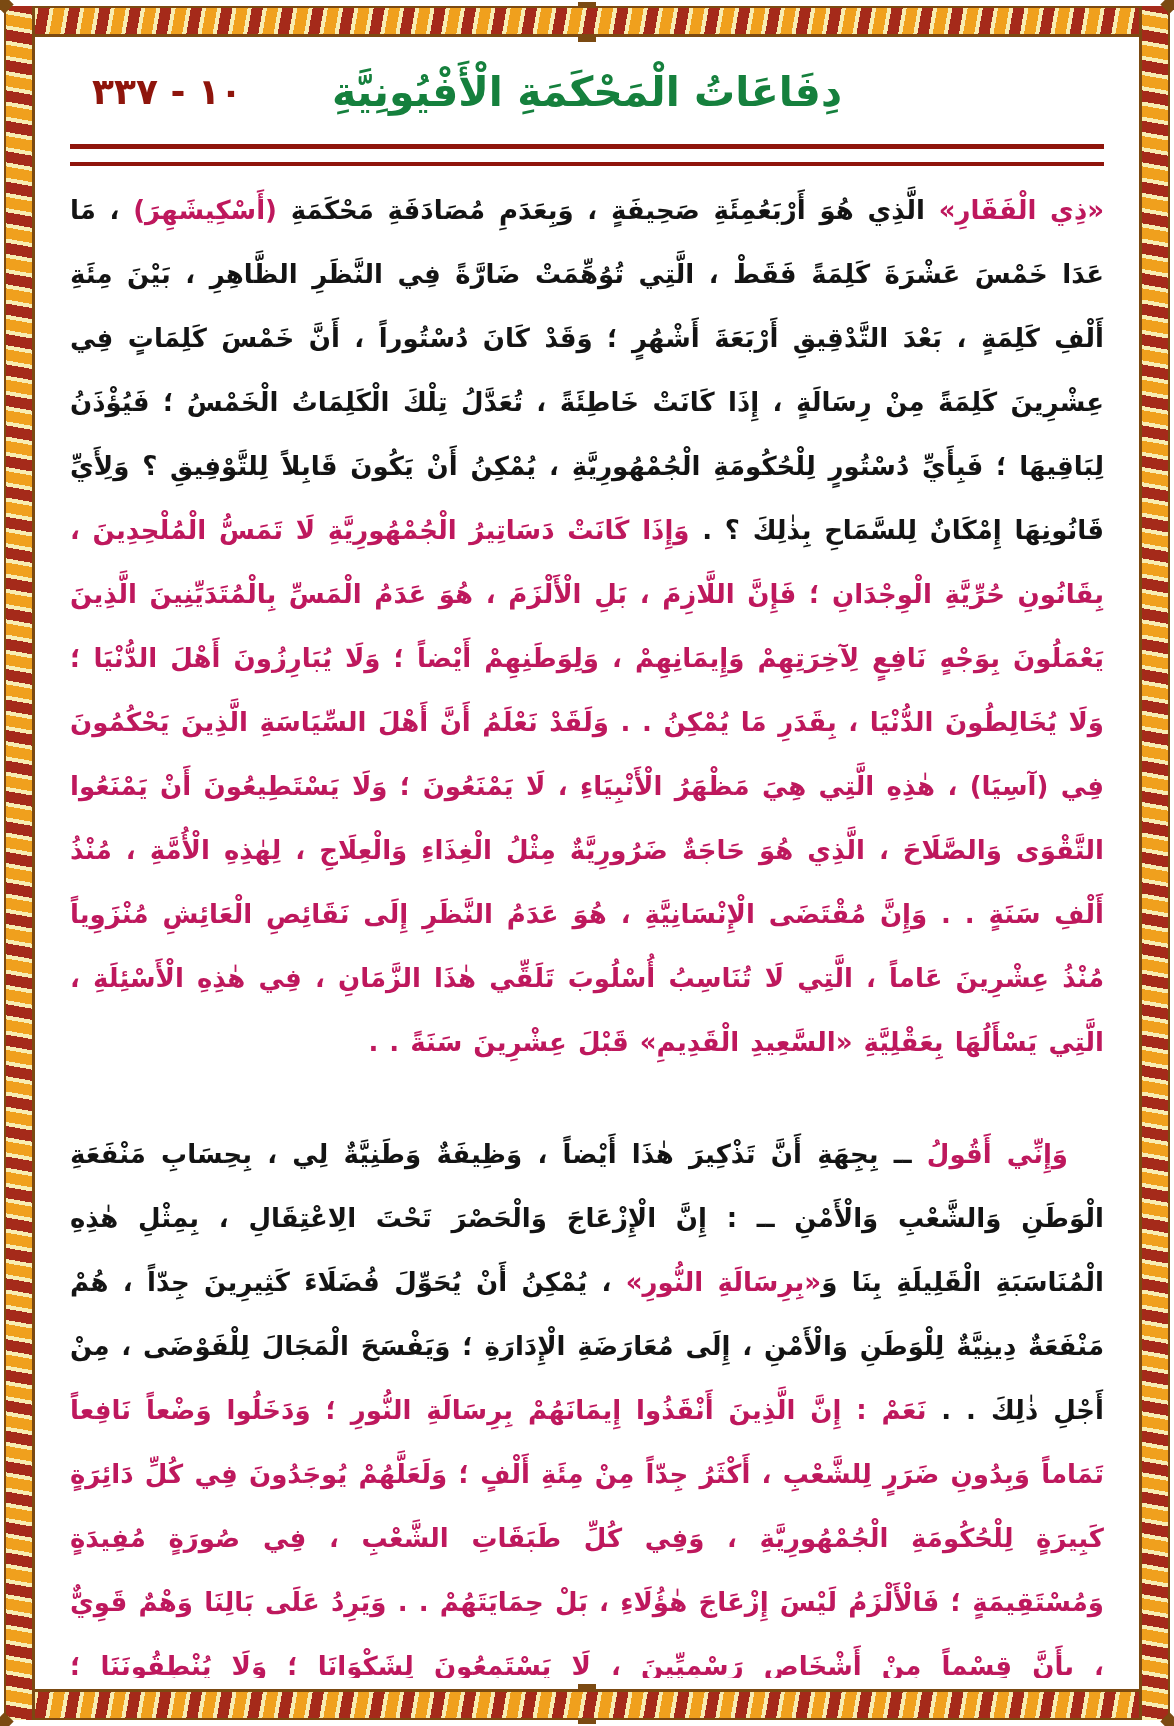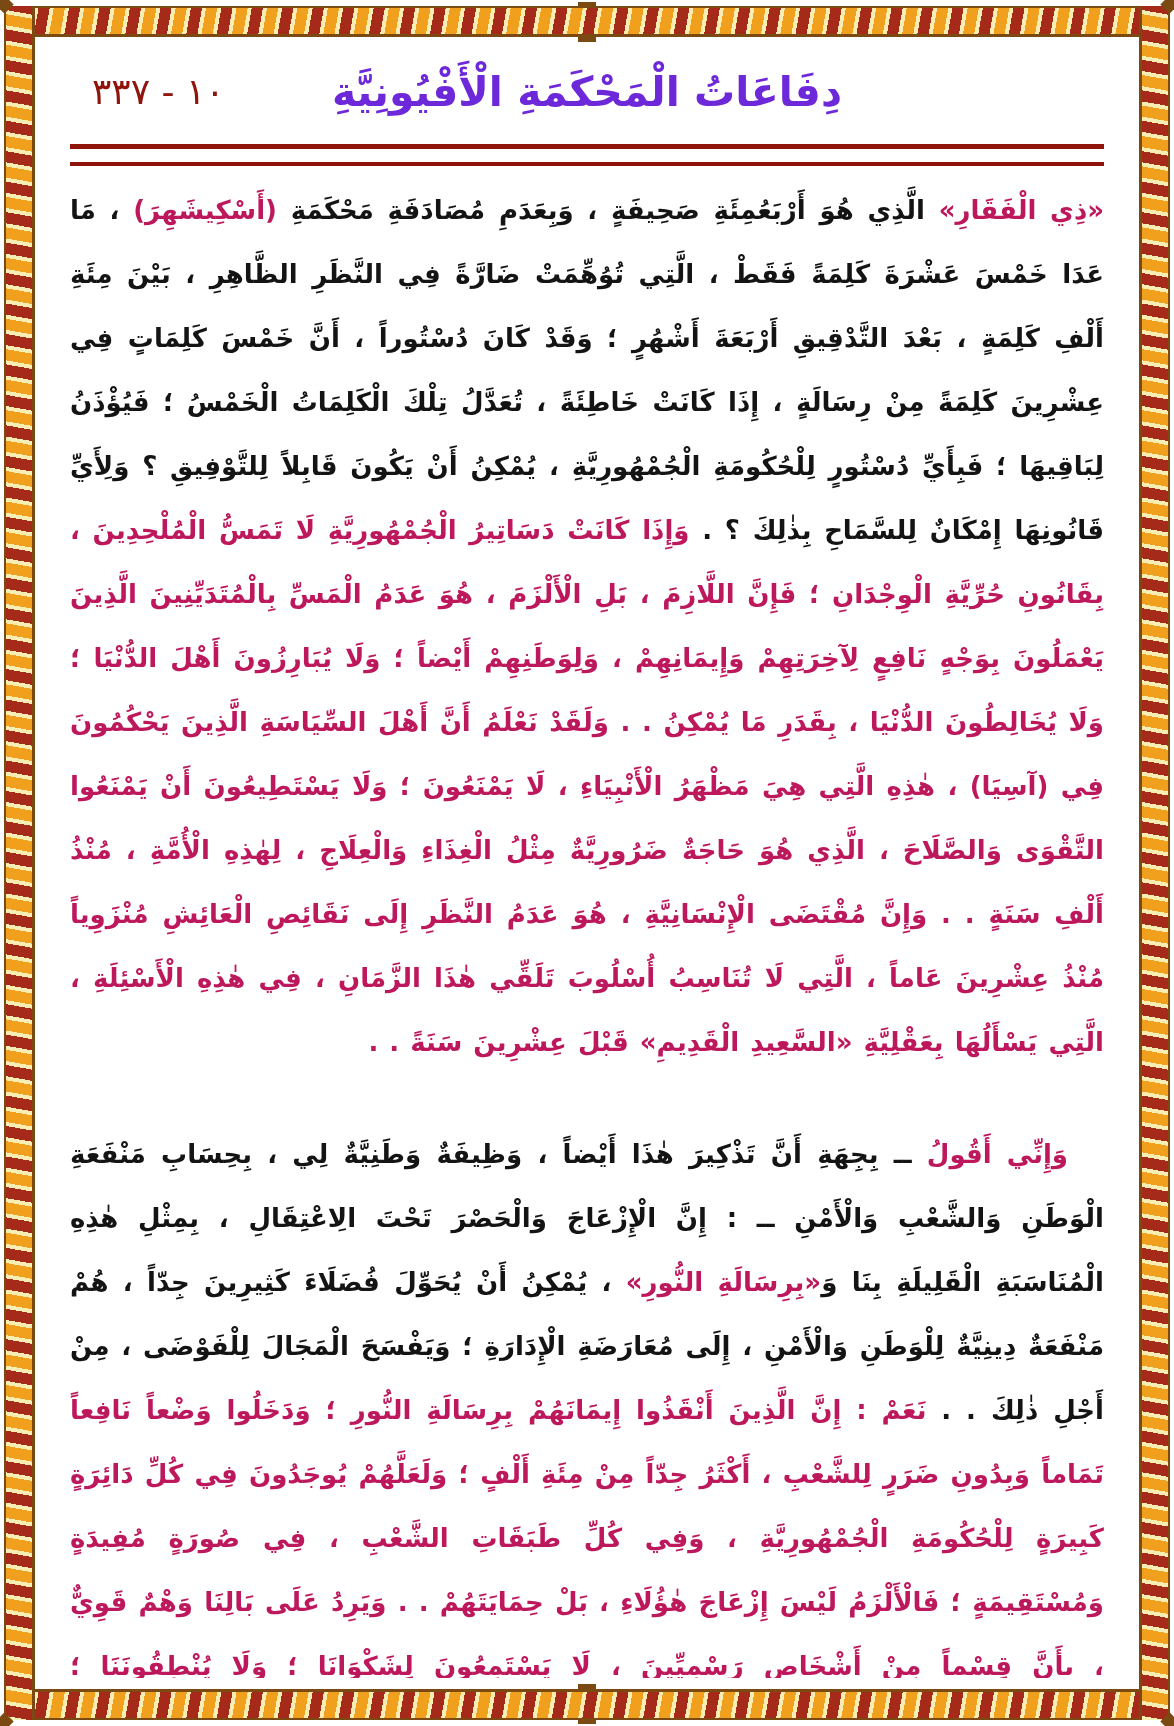--- a/index.html
+++ b/index.html
@@ -49,28 +49,28 @@
   
   .content{
     position:absolute;
     left:70px; right:70px; top:42px; bottom:48px;
     overflow:hidden;
     direction:rtl;
   }
   .header{ position:relative; height:100px; }
   .title{
     text-align:center;
-    color:#6d28d9;
+    color:#15803d;
     font-weight:bold;
     font-size:41px;
     line-height:100px;
   }
   .page-number{
     position:absolute; left:22px; top:0;
-    color:#8f150c; font-weight:normal; font-size:36px; line-height:100px;
+    color:#8f150c; font-weight:bold; font-size:36px; line-height:100px;
   }
   .rule{
     height:13px;
     border-top:5px solid #8f150c;
     border-bottom:4px solid #8f150c;
     margin-top:2px;
   }
   .body-text{
     font-size:26px;
     font-weight:bold;

